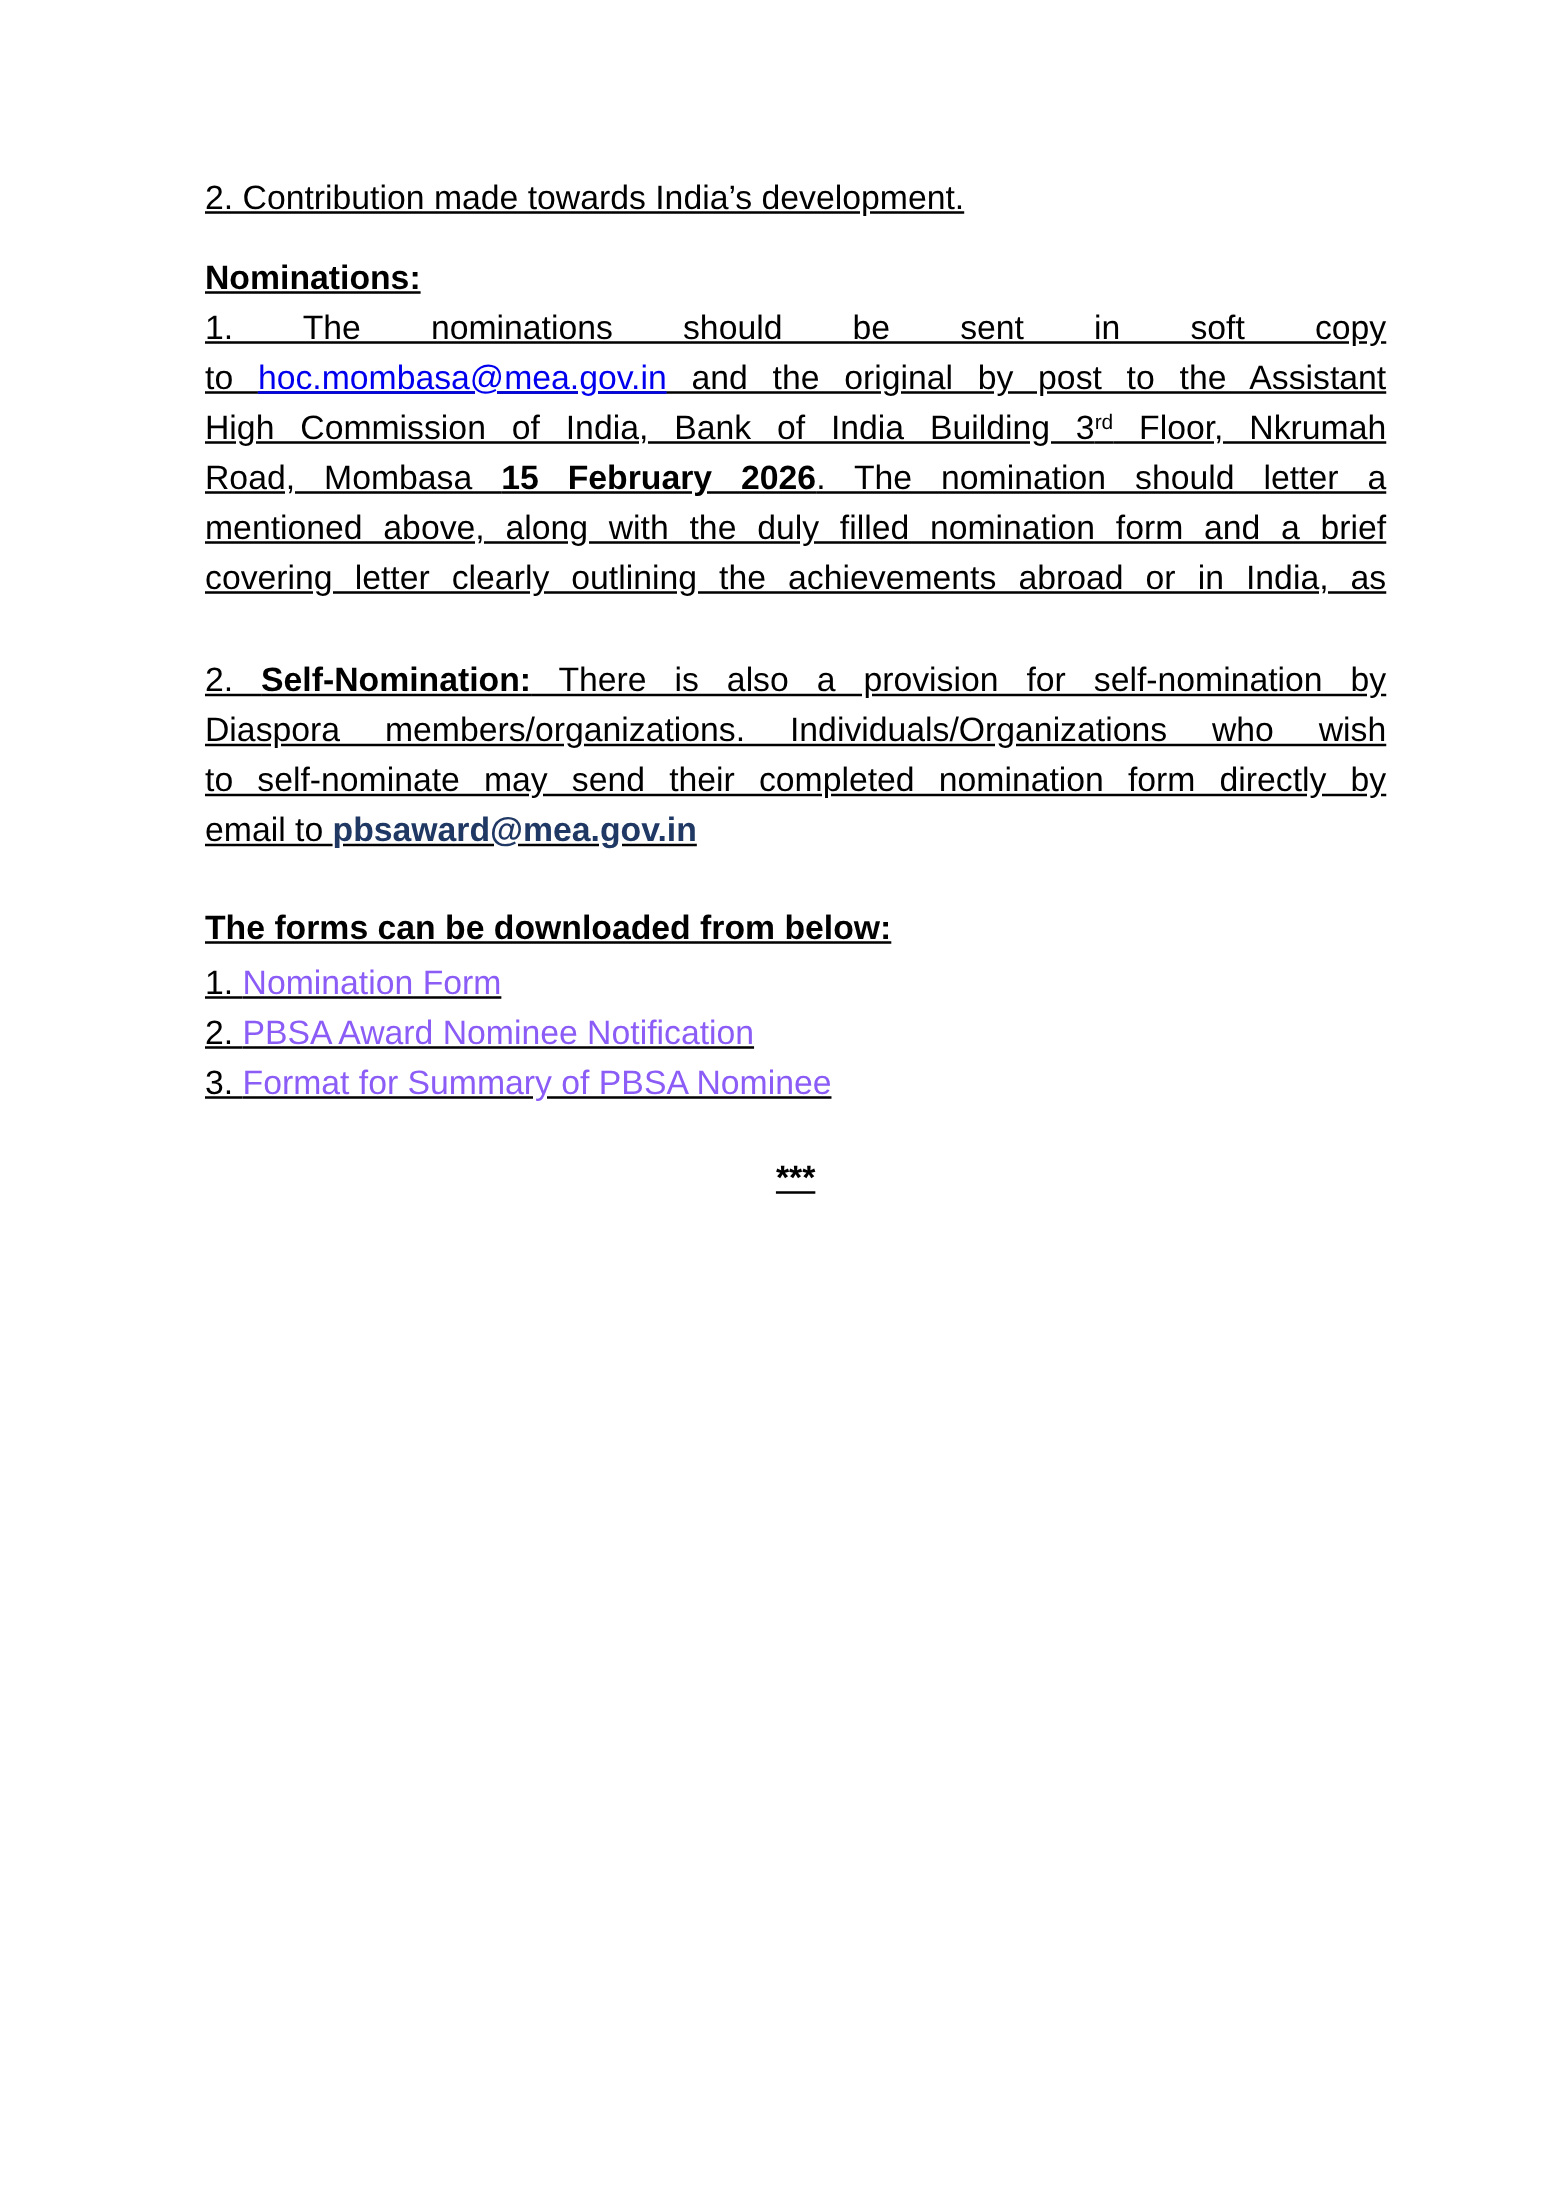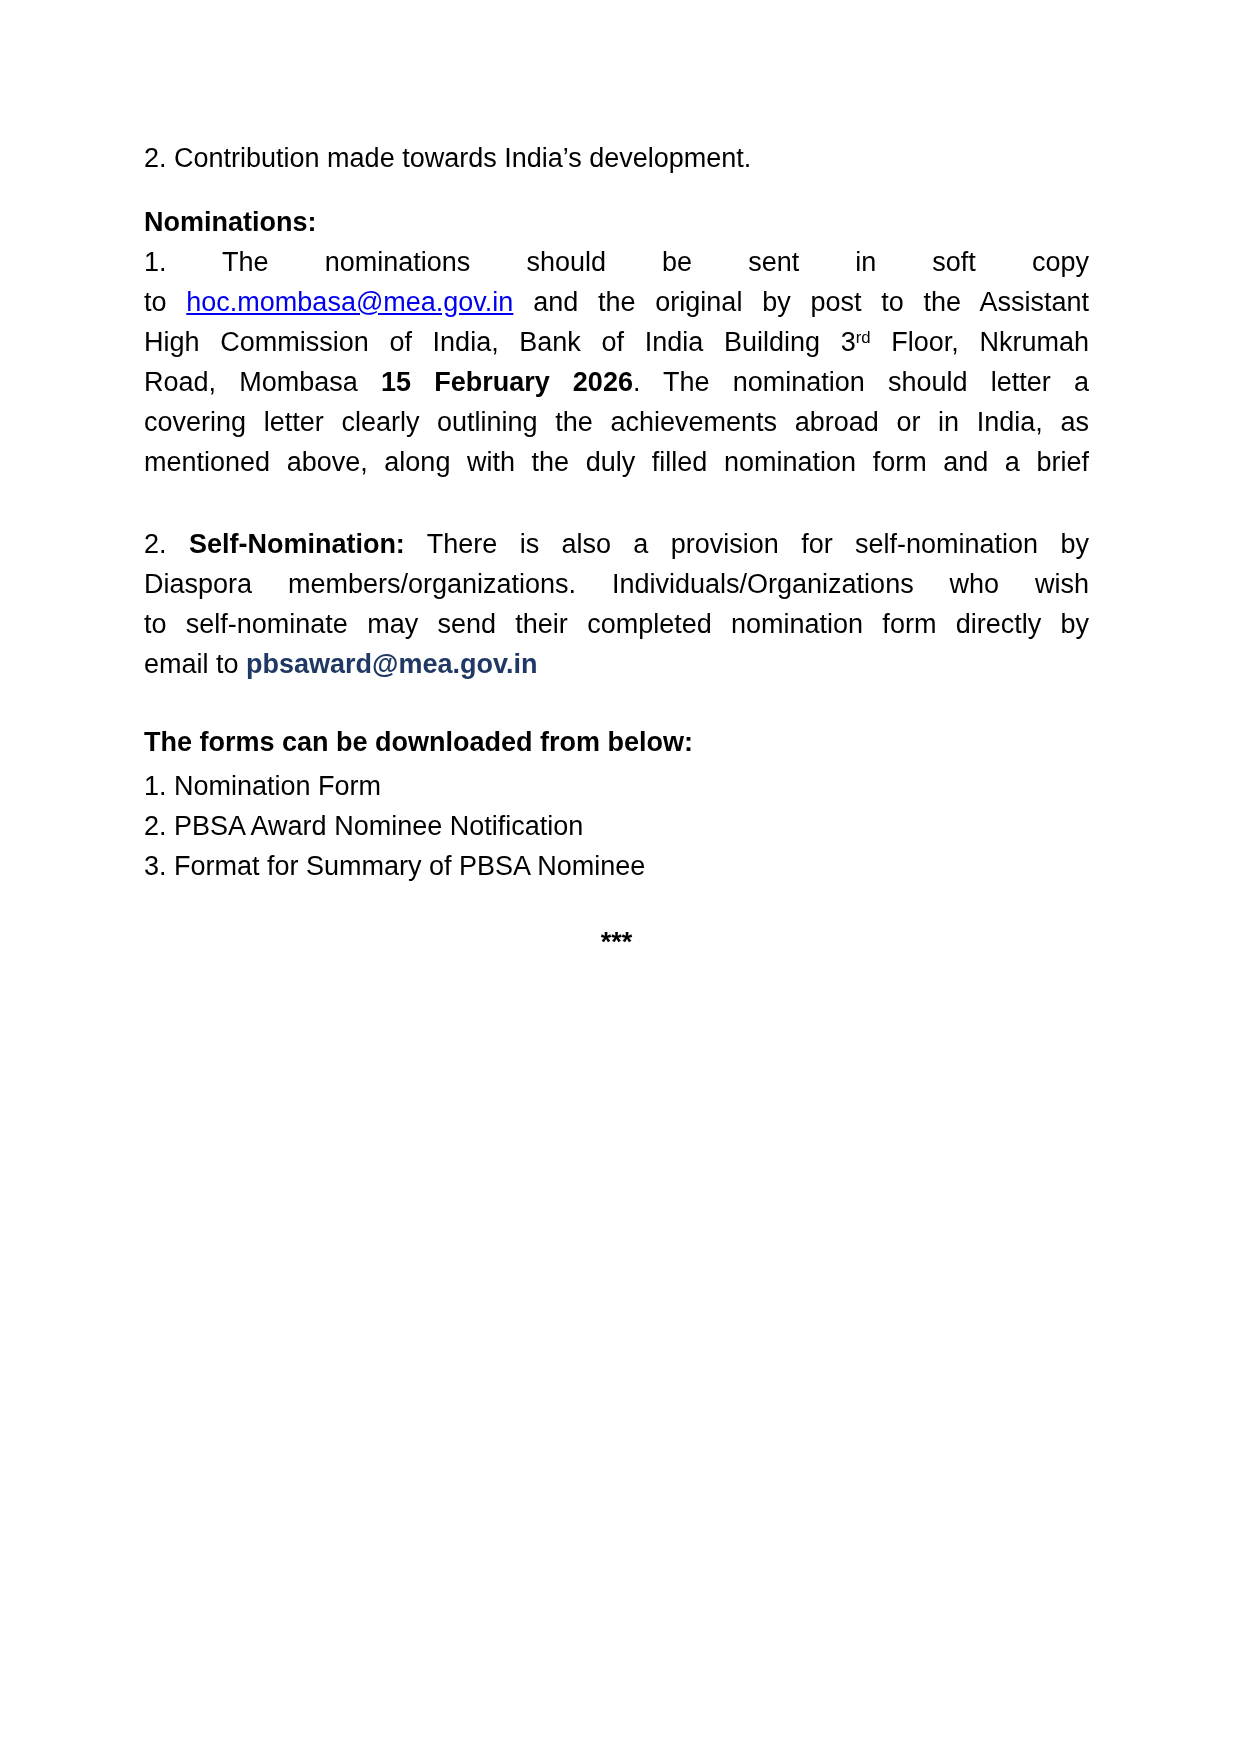--- a/index.html
+++ b/index.html
@@ -14,22 +14,23 @@
     background: #ffffff;
     font-family: "Liberation Sans", sans-serif;
     font-size: 27px;
     line-height: 40px;
     color: #000000;
     overflow: hidden;
   }
   .content {
     position: absolute;
     top: 138px;
-    left: 144px;
+    left: 164px;
     width: 945px;
+    text-decoration: underline;
   }
   .jline {               
     text-align: justify;
     text-align-last: justify;
     text-justify: inter-word;
     white-space: normal;
   }
   .lline {               
     text-align: left;
   }
@@ -45,21 +46,21 @@
     margin-top: 36px;
     text-align: center;
     font-weight: bold;
   }
   a.link-blue {
     color: #0000EE;
     text-decoration: underline;
     cursor: pointer;
   }
   a.link-navy {
-    color: #000000;
+    color: #8b5cf6;
     text-decoration: none;
     cursor: pointer;
   }
   a.link-navy-bold {
     color: #1F3864;
     font-weight: bold;
     text-decoration: none;
     cursor: pointer;
   }
   sup.ord {
@@ -78,22 +79,22 @@
 
     <div class="lline">2. Contribution made towards India’s development.</div>
 
     <div class="heading heading-nominations">Nominations:</div>
 
     <div>
       <div class="jline">1. The nominations should be sent in soft copy</div>
       <div class="jline"><span>to </span><a class="link-blue" href="#">hoc.mombasa@mea.gov.in</a><span> and the original by post to the Assistant</span></div>
       <div class="jline"><span>High Commission of India, Bank of India Building 3</span><sup class="ord">rd</sup><span> Floor, Nkrumah</span></div>
       <div class="jline"><span>Road, Mombasa </span><span class="b">15 February 2026</span><span>. The nomination should letter a</span></div>
+      <div class="jline">mentioned above, along with the duly filled nomination form and a brief</div>
       <div class="jline">covering letter clearly outlining the achievements abroad or in India, as</div>
-      <div class="jline">mentioned above, along with the duly filled nomination form and a brief</div>
     </div>
 
     <div class="para-self">
       <div class="jline"><span>2. </span><span class="b">Self-Nomination:</span><span> There is also a provision for self-nomination by</span></div>
       <div class="jline">Diaspora members/organizations. Individuals/Organizations who wish</div>
       <div class="jline">to self-nominate may send their completed nomination form directly by</div>
       <div class="lline"><span>email to </span><a class="link-navy-bold" href="#">pbsaward@mea.gov.in</a></div>
     </div>
 
     <div class="heading heading-forms">The forms can be downloaded from below:</div>

